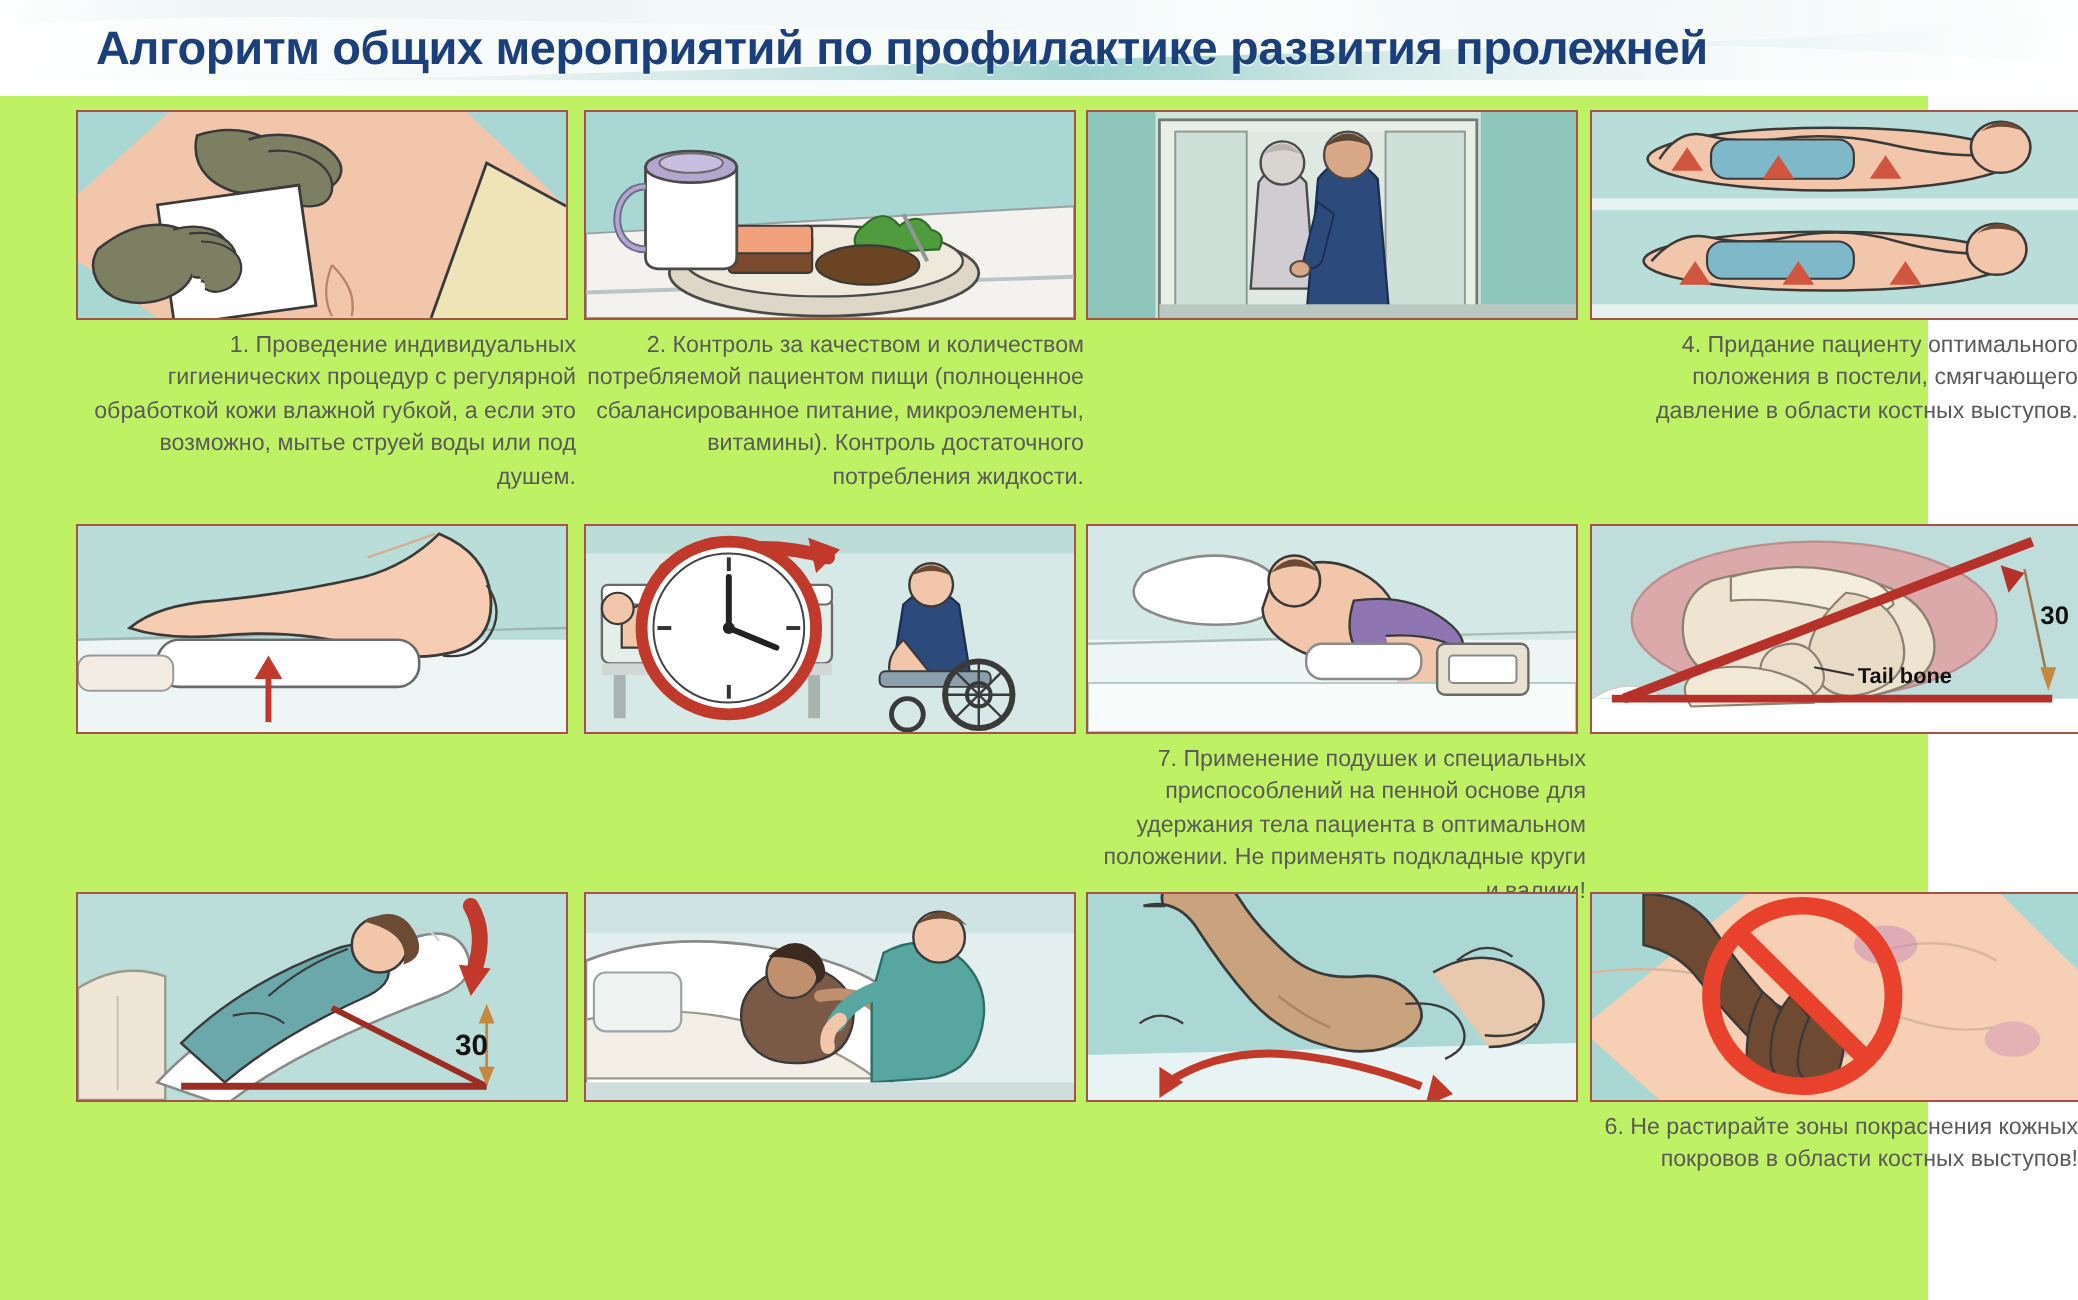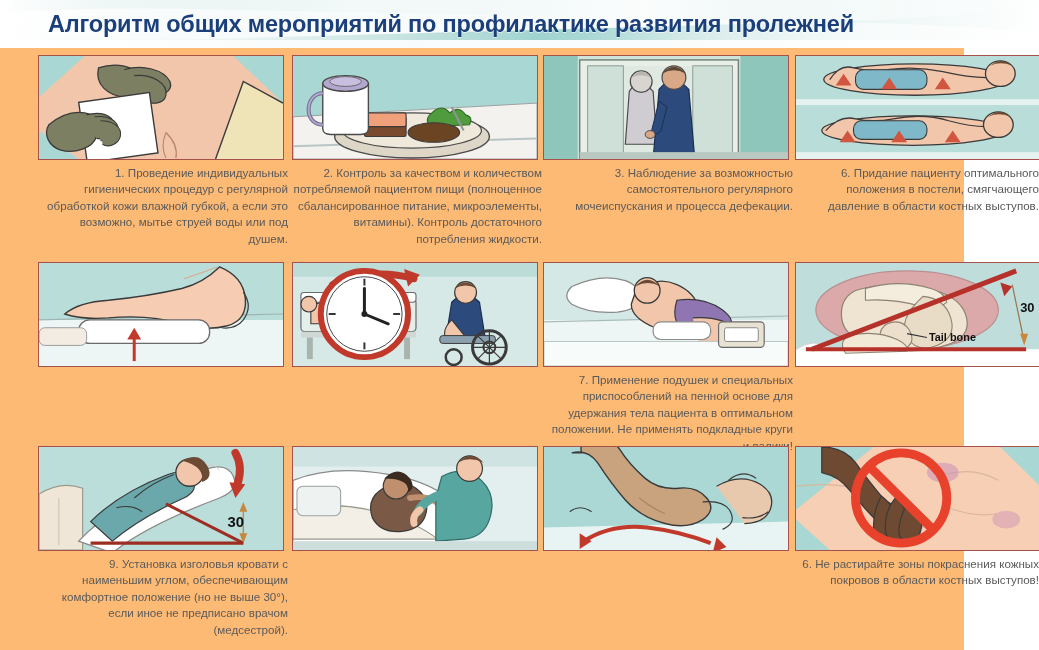--- a/index.html
+++ b/index.html
@@ -13,21 +13,21 @@
     overflow: hidden;
     background: #ffffff;
     font-family: "Liberation Sans", sans-serif;
     -webkit-font-smoothing: antialiased;
   }
 
   #poster {
     position: relative;
     width: 964px;
     height: 650px;
-    background: #fdba74;
+    background: #bef264;
   }
 
   
   .banner {
     position: absolute;
     left: 0; top: 0;
     width: 1039px;
     height: 48px;
     background:
       linear-gradient(100deg,
@@ -193,21 +193,20 @@
           <circle cx="98" cy="26" r="11" fill="#d8d4d0" stroke="#4a4a4a" stroke-width="1.2"></circle>
           <path d="M88,22 q10,-12 20,0 q-10,-5 -20,0 Z" fill="#b9b4ae"></path>
           <path d="M116,34 q14,-18 30,0 l6,71 h-42 Z" fill="#2c4b7c" stroke="#1b2f52" stroke-width="1.2"></path>
           <circle cx="131" cy="22" r="12" fill="#d8a887" stroke="#4a4a4a" stroke-width="1.2"></circle>
           <path d="M119,18 q12,-14 24,0 q-12,-7 -24,0 Z" fill="#5a4736"></path>
           <path d="M116,46 l-8,32 q6,4 10,-2 l6,-24 Z" fill="#2c4b7c" stroke="#1b2f52" stroke-width="1"></path>
           <ellipse cx="107" cy="80" rx="5" ry="4" fill="#d8a887" stroke="#4a4a4a" stroke-width="1"></ellipse>
           <rect x="36" y="98" width="210" height="7" fill="#b9c9c1"></rect>
         </svg>
       </div>
-      <div class="caption">3. Наблюдение за возможностью самостоятельного регулярного мочеиспускания и процесса дефекации.</div>
     </div>
 
     <div class="cell col4 row1">
       <div class="panel" style="background:#b9ddd8;">
         <svg viewBox="0 0 246 105" preserveAspectRatio="none">
           <rect x="0" y="0" width="246" height="105" fill="#b9ddd8"></rect>
           <rect x="0" y="44" width="246" height="6" fill="#e6f2f0"></rect>
           <rect x="0" y="98" width="246" height="7" fill="#e6f2f0"></rect>
           <ellipse cx="120" cy="24" rx="92" ry="16" fill="#f2c6ab" stroke="#3a3a3a" stroke-width="1.3"></ellipse>
           <path d="M34,24 q10,-16 24,-12 q16,4 34,2 q28,-4 56,2 q26,6 44,6" fill="#f2c6ab" stroke="#3a3a3a" stroke-width="1.3"></path>
@@ -220,21 +219,21 @@
           <ellipse cx="118" cy="76" rx="92" ry="15" fill="#f2c6ab" stroke="#3a3a3a" stroke-width="1.3"></ellipse>
           <path d="M30,76 q14,-16 30,-12 q18,4 38,0 q30,-6 56,2 q22,6 38,6" fill="#f2c6ab" stroke="#3a3a3a" stroke-width="1.3"></path>
           <ellipse cx="204" cy="70" rx="15" ry="13" fill="#f2c6ab" stroke="#3a3a3a" stroke-width="1.3"></ellipse>
           <path d="M194,62 q12,-10 22,0 q-12,-5 -22,0 Z" fill="#6b4b33"></path>
           <rect x="58" y="66" width="74" height="19" rx="8" fill="#7fb8c9" stroke="#3a3a3a" stroke-width="1.1"></rect>
           <path d="M44,88 l8,-12 8,12 Z" fill="#d0563f"></path>
           <path d="M96,88 l8,-12 8,12 Z" fill="#d0563f"></path>
           <path d="M150,88 l8,-12 8,12 Z" fill="#d0563f"></path>
         </svg>
       </div>
-      <div class="caption">6. Придание пациенту оптимального положения в постели, смягчающего давление в области костных выступов.</div>
+      <div class="caption">4. Придание пациенту оптимального положения в постели, смягчающего давление в области костных выступов.</div>
     </div>
 
     <div class="cell col1 row2">
       <div class="panel" style="background:#b9ddd8;">
         <svg viewBox="0 0 246 105" preserveAspectRatio="none">
           <rect x="0" y="0" width="246" height="105" fill="#b9ddd8"></rect>
           <path d="M0,58 L246,58 L246,105 L0,105 Z" fill="#eef6f5"></path>
           <path d="M0,58 L246,52" fill="none" stroke="#9fb5b3" stroke-width="1.2"></path>
           <path d="M182,4 q24,10 26,32 q2,22 -18,28 q-22,6 -46,-2 q-34,-10 -74,-6 q-26,2 -44,-4 q14,-12 44,-14 q40,-4 74,-12 q22,-6 38,-22 Z" fill="#f6cdb2" stroke="#3a3a3a" stroke-width="1.4"></path>
           <path d="M206,30 q10,14 0,28 q-8,10 -22,8" fill="none" stroke="#3a3a3a" stroke-width="1.2"></path>
@@ -354,21 +353,20 @@
           <path d="M198,6 q8,14 2,32" fill="none" stroke="#c0392b" stroke-width="8" stroke-linecap="round"></path>
           <path d="M192,36 l16,2 -10,14 Z" fill="#c0392b"></path>
           <line x1="52" y1="98" x2="206" y2="98" stroke="#9b2d22" stroke-width="3.5"></line>
           <line x1="206" y1="98" x2="128" y2="58" stroke="#9b2d22" stroke-width="3"></line>
           <line x1="206" y1="60" x2="206" y2="94" stroke="#c6873f" stroke-width="1.4"></line>
           <path d="M202,88 l8,0 -4,10 Z" fill="#c6873f"></path>
           <path d="M202,66 l8,0 -4,-10 Z" fill="#c6873f"></path>
           <text x="190" y="82" font-family="'Liberation Sans',sans-serif" font-size="15" font-weight="bold" fill="#111">30</text>
         </svg>
       </div>
-      <div class="caption">9. Установка изголовья кровати с наименьшим углом, обеспечивающим комфортное положение (но не выше 30°), если иное не предписано врачом (медсестрой).</div>
     </div>
 
     <div class="cell col2 row3">
       <div class="panel" style="background:#dfeeed;">
         <svg viewBox="0 0 246 105" preserveAspectRatio="none">
           <rect x="0" y="0" width="246" height="105" fill="#e2efee"></rect>
           <rect x="0" y="0" width="246" height="20" fill="#cfe4e2"></rect>
           <path d="M0,34 q40,-16 96,-6 q36,6 58,22 l0,55 h-154 Z" fill="#ffffff" stroke="#8a8a8a" stroke-width="1.3"></path>
           <path d="M0,64 q46,-10 92,4 q34,10 54,26 l-146,0 Z" fill="#f3efe6" stroke="#9a9a8a" stroke-width="1.2"></path>
           <rect x="4" y="40" width="44" height="30" rx="6" fill="#eef3f2" stroke="#9aa4a3" stroke-width="1.1"></rect>

